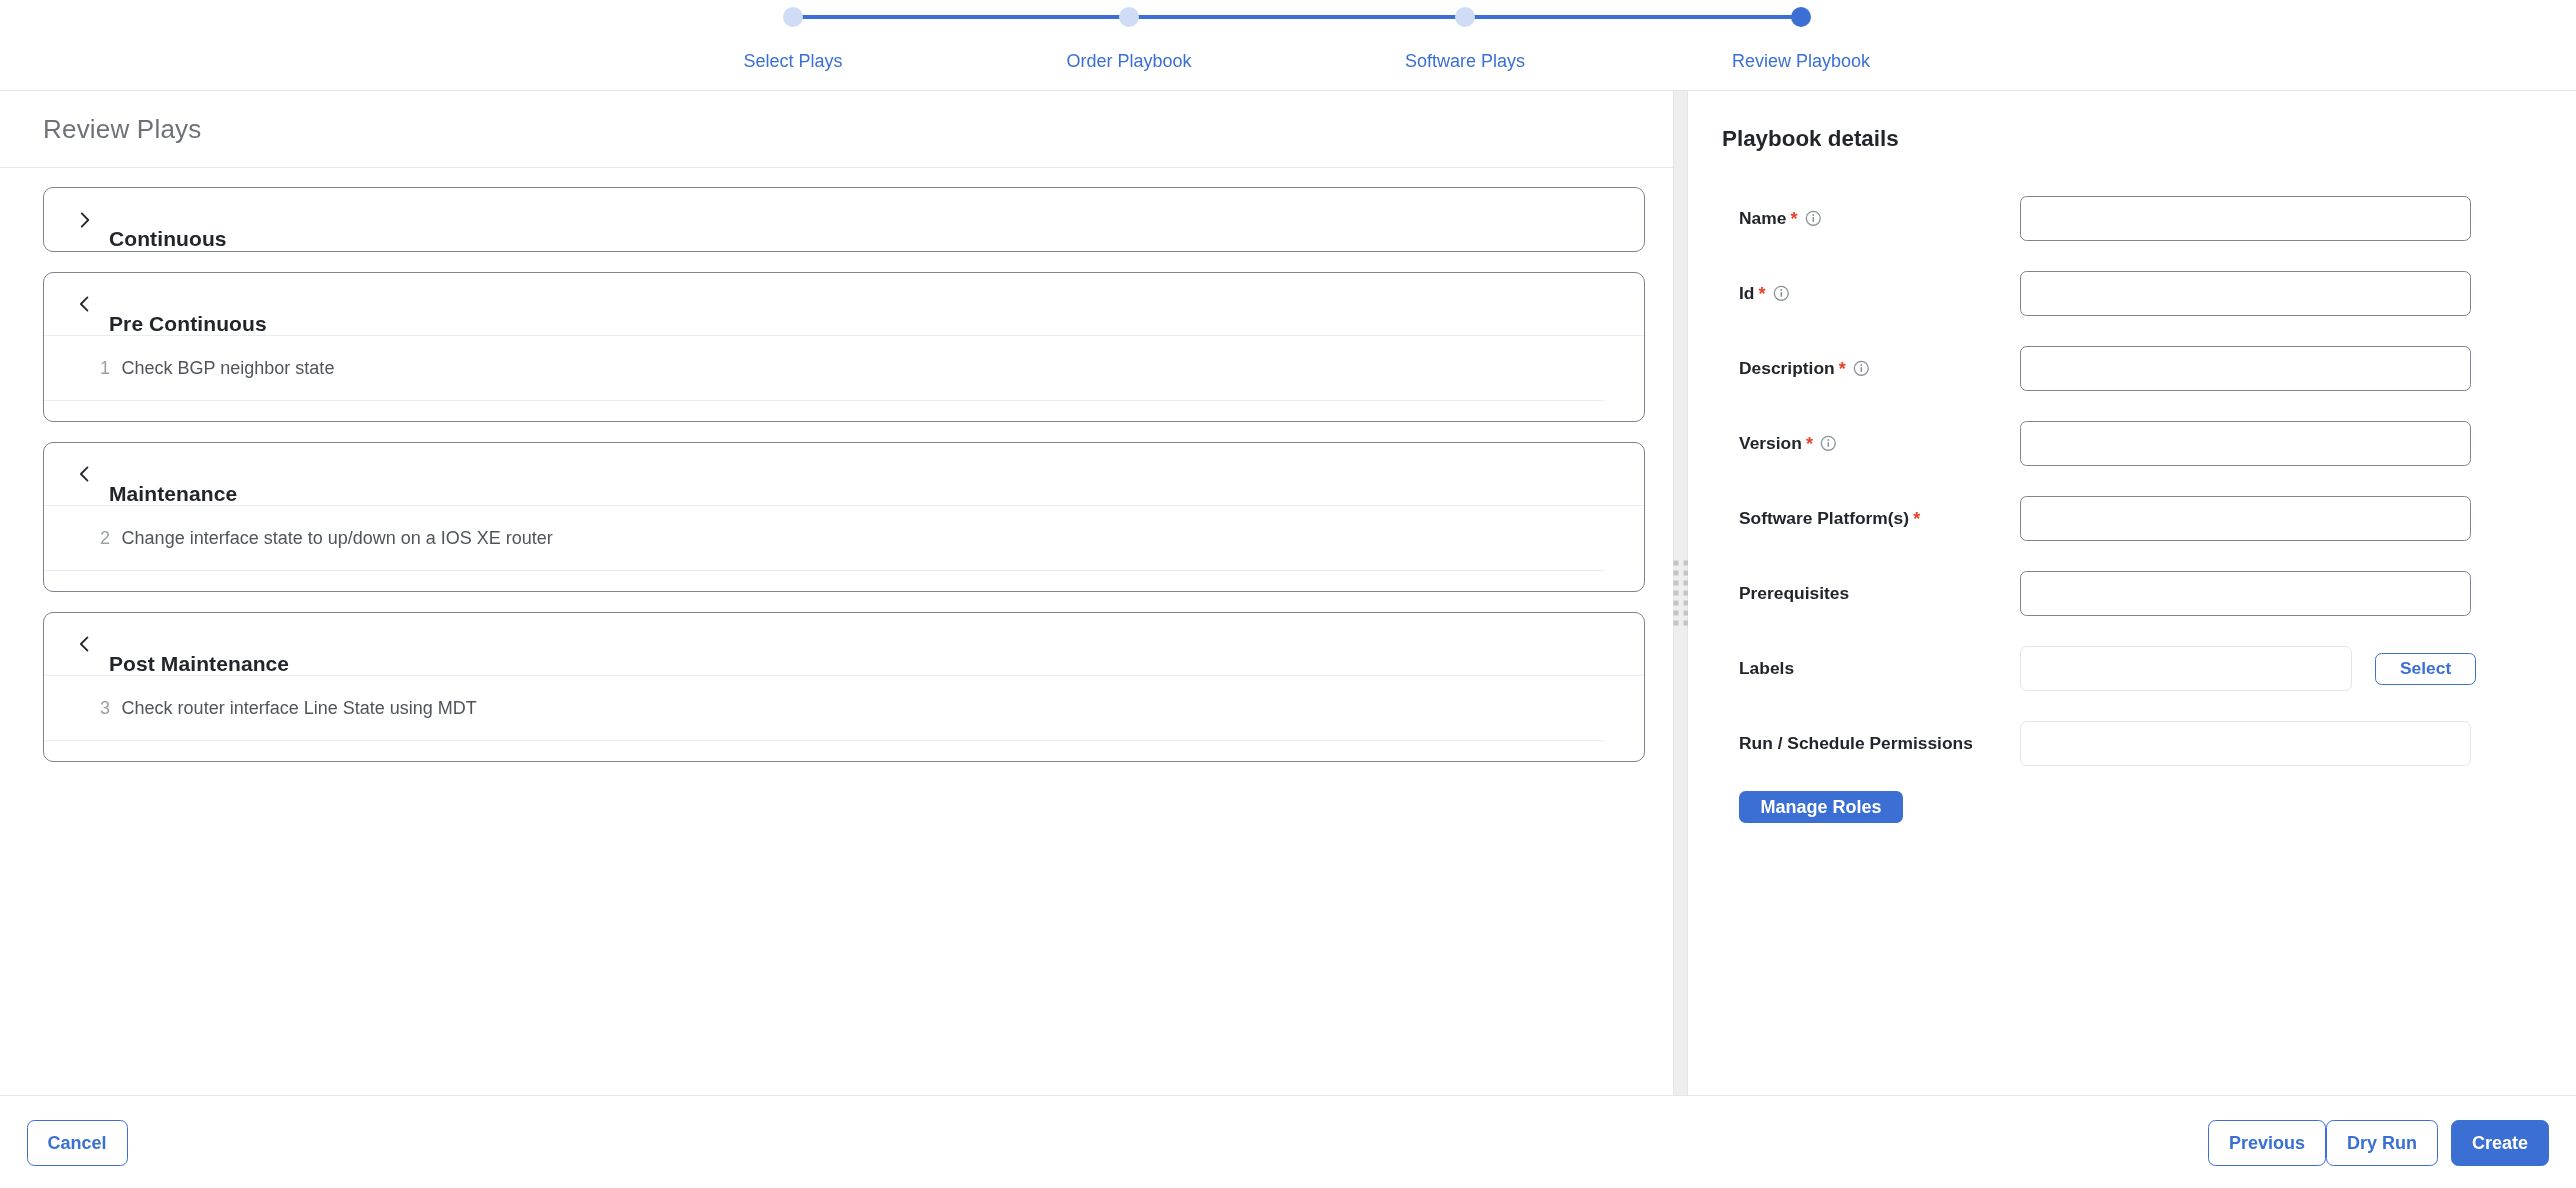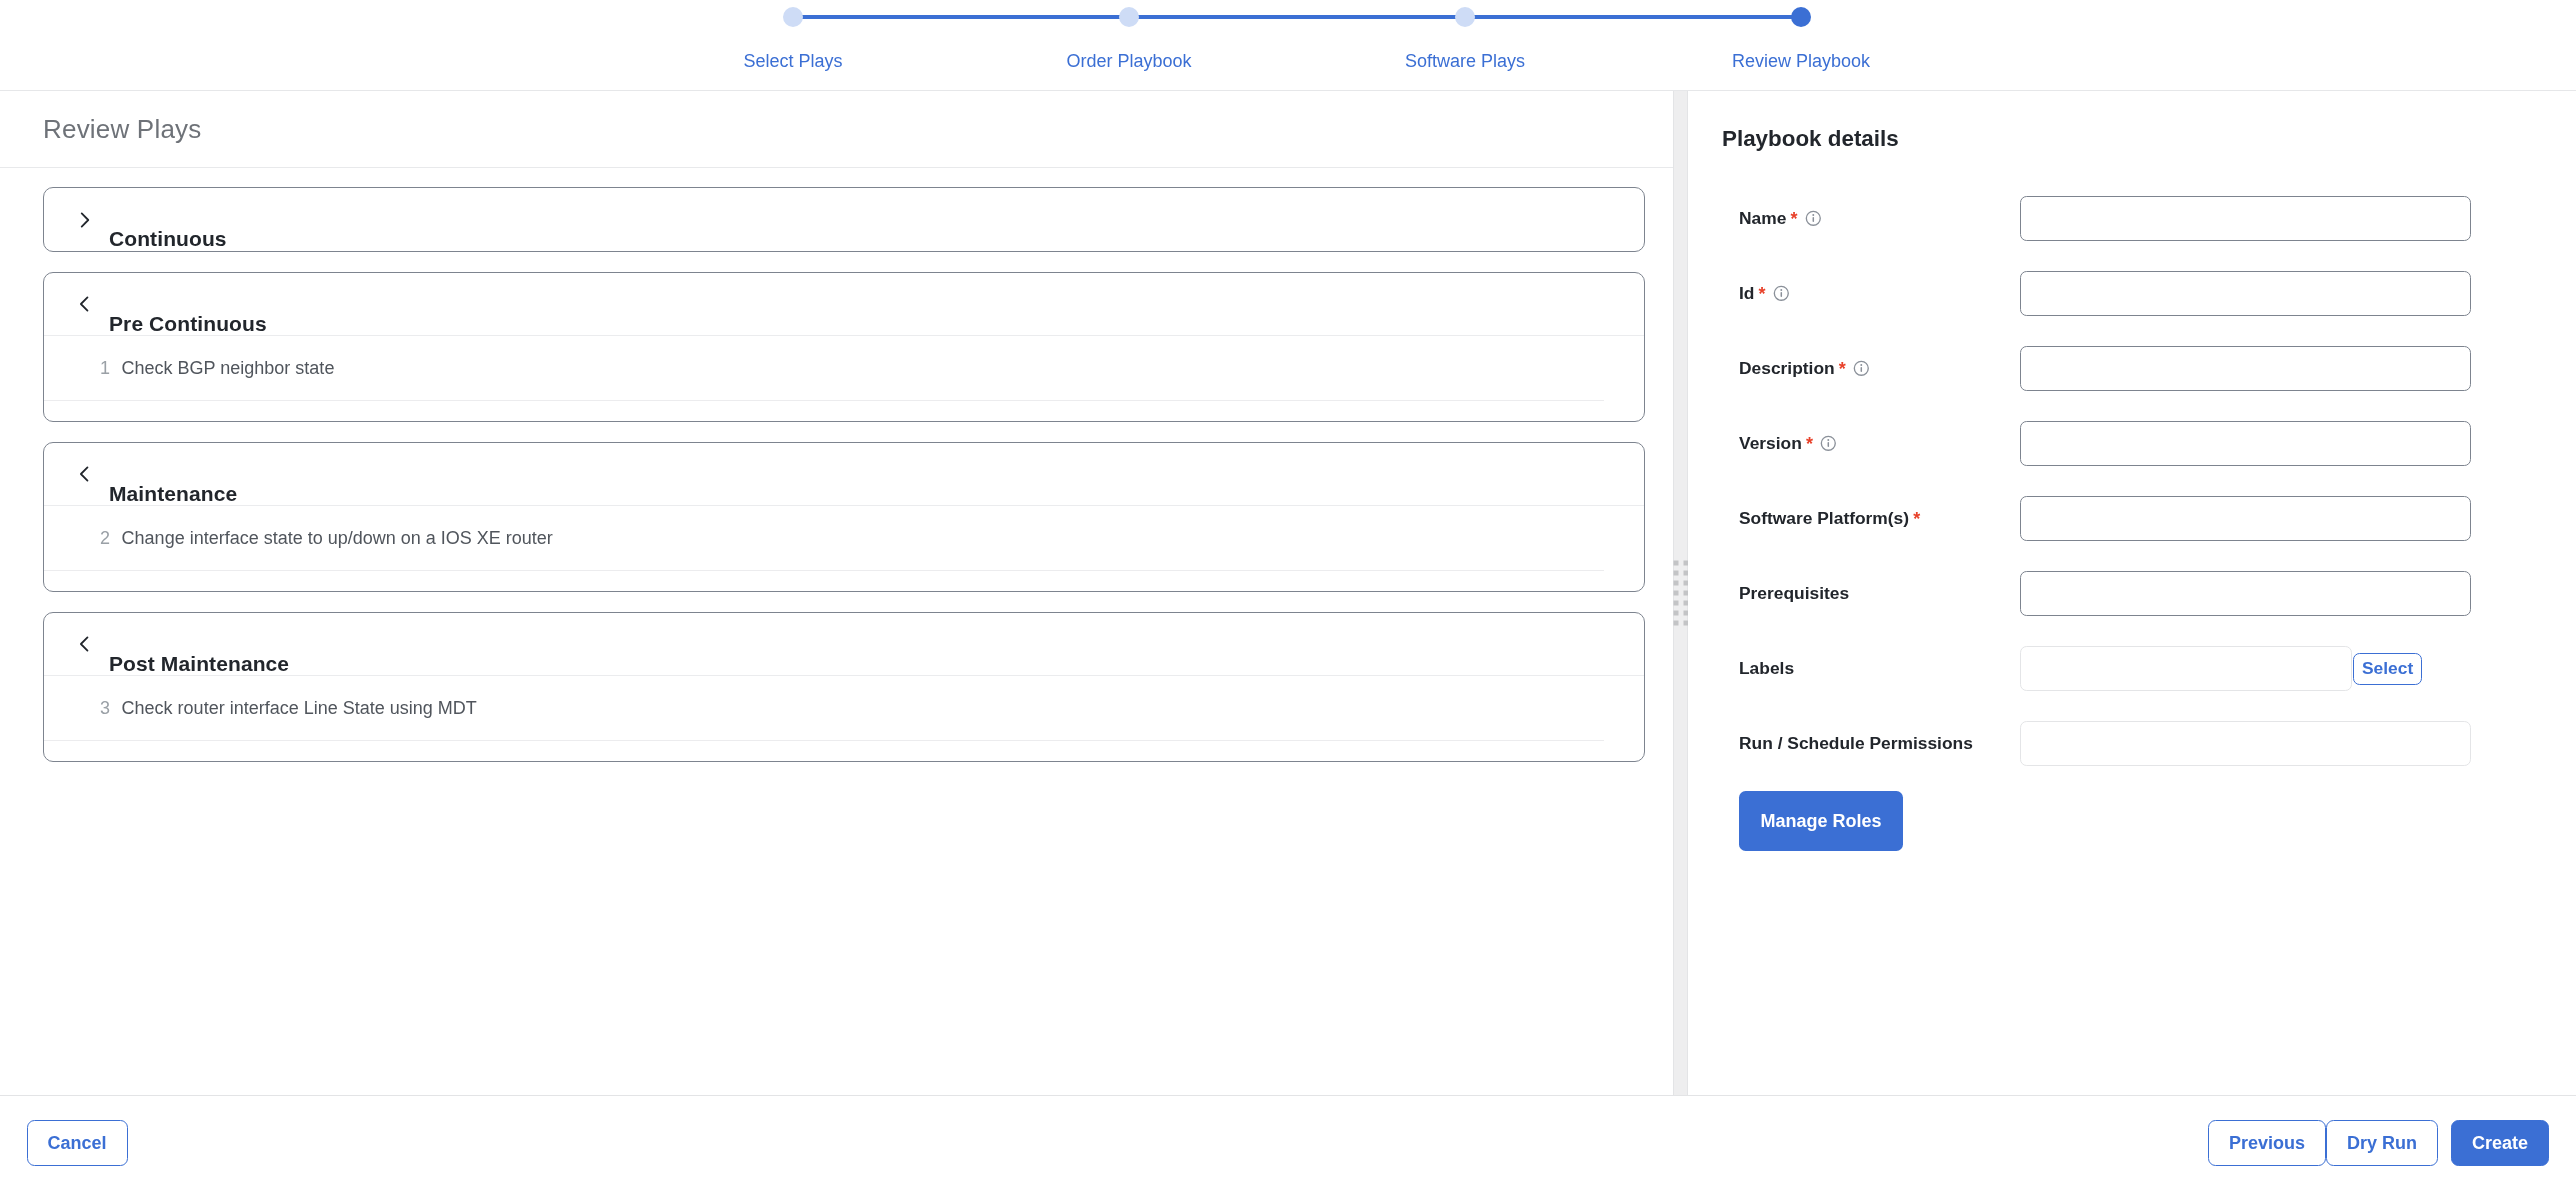--- a/index.html
+++ b/index.html
@@ -252,42 +252,42 @@
     font-size: 16.6px;
     padding: 0 11.6px;
     font-family: "Liberation Sans", sans-serif;
     color: #22262c;
   }
   .field.soft {
     border: 1.7px solid #e4e5e7;
   }
   .field.short { width: 332px; }
   .select-btn {
-    margin-left: 1px;
+    margin-left: 23px;
     height: 32px;
-    padding: 0 8px;
+    padding: 0 24px;
     border: 1.7px solid #3b6fd4;
     border-radius: 6.6px;
     background: #ffffff;
     color: #3b6fd4;
     font-size: 17.4px;
     font-weight: 700;
     font-family: "Liberation Sans", sans-serif;
     cursor: pointer;
   }
   .manage-roles-wrap {
     padding-left: 51px;
     margin-top: 10px;
   }
   .manage-roles {
     background: #3b6fd4;
     color: #ffffff;
     border: none;
     border-radius: 6.6px;
-    height: 60px;
+    height: 32px;
     padding: 0 21.6px;
     font-size: 18px;
     font-weight: 700;
     font-family: "Liberation Sans", sans-serif;
     cursor: pointer;
   }
 
   
   .footer {
     position: absolute;

